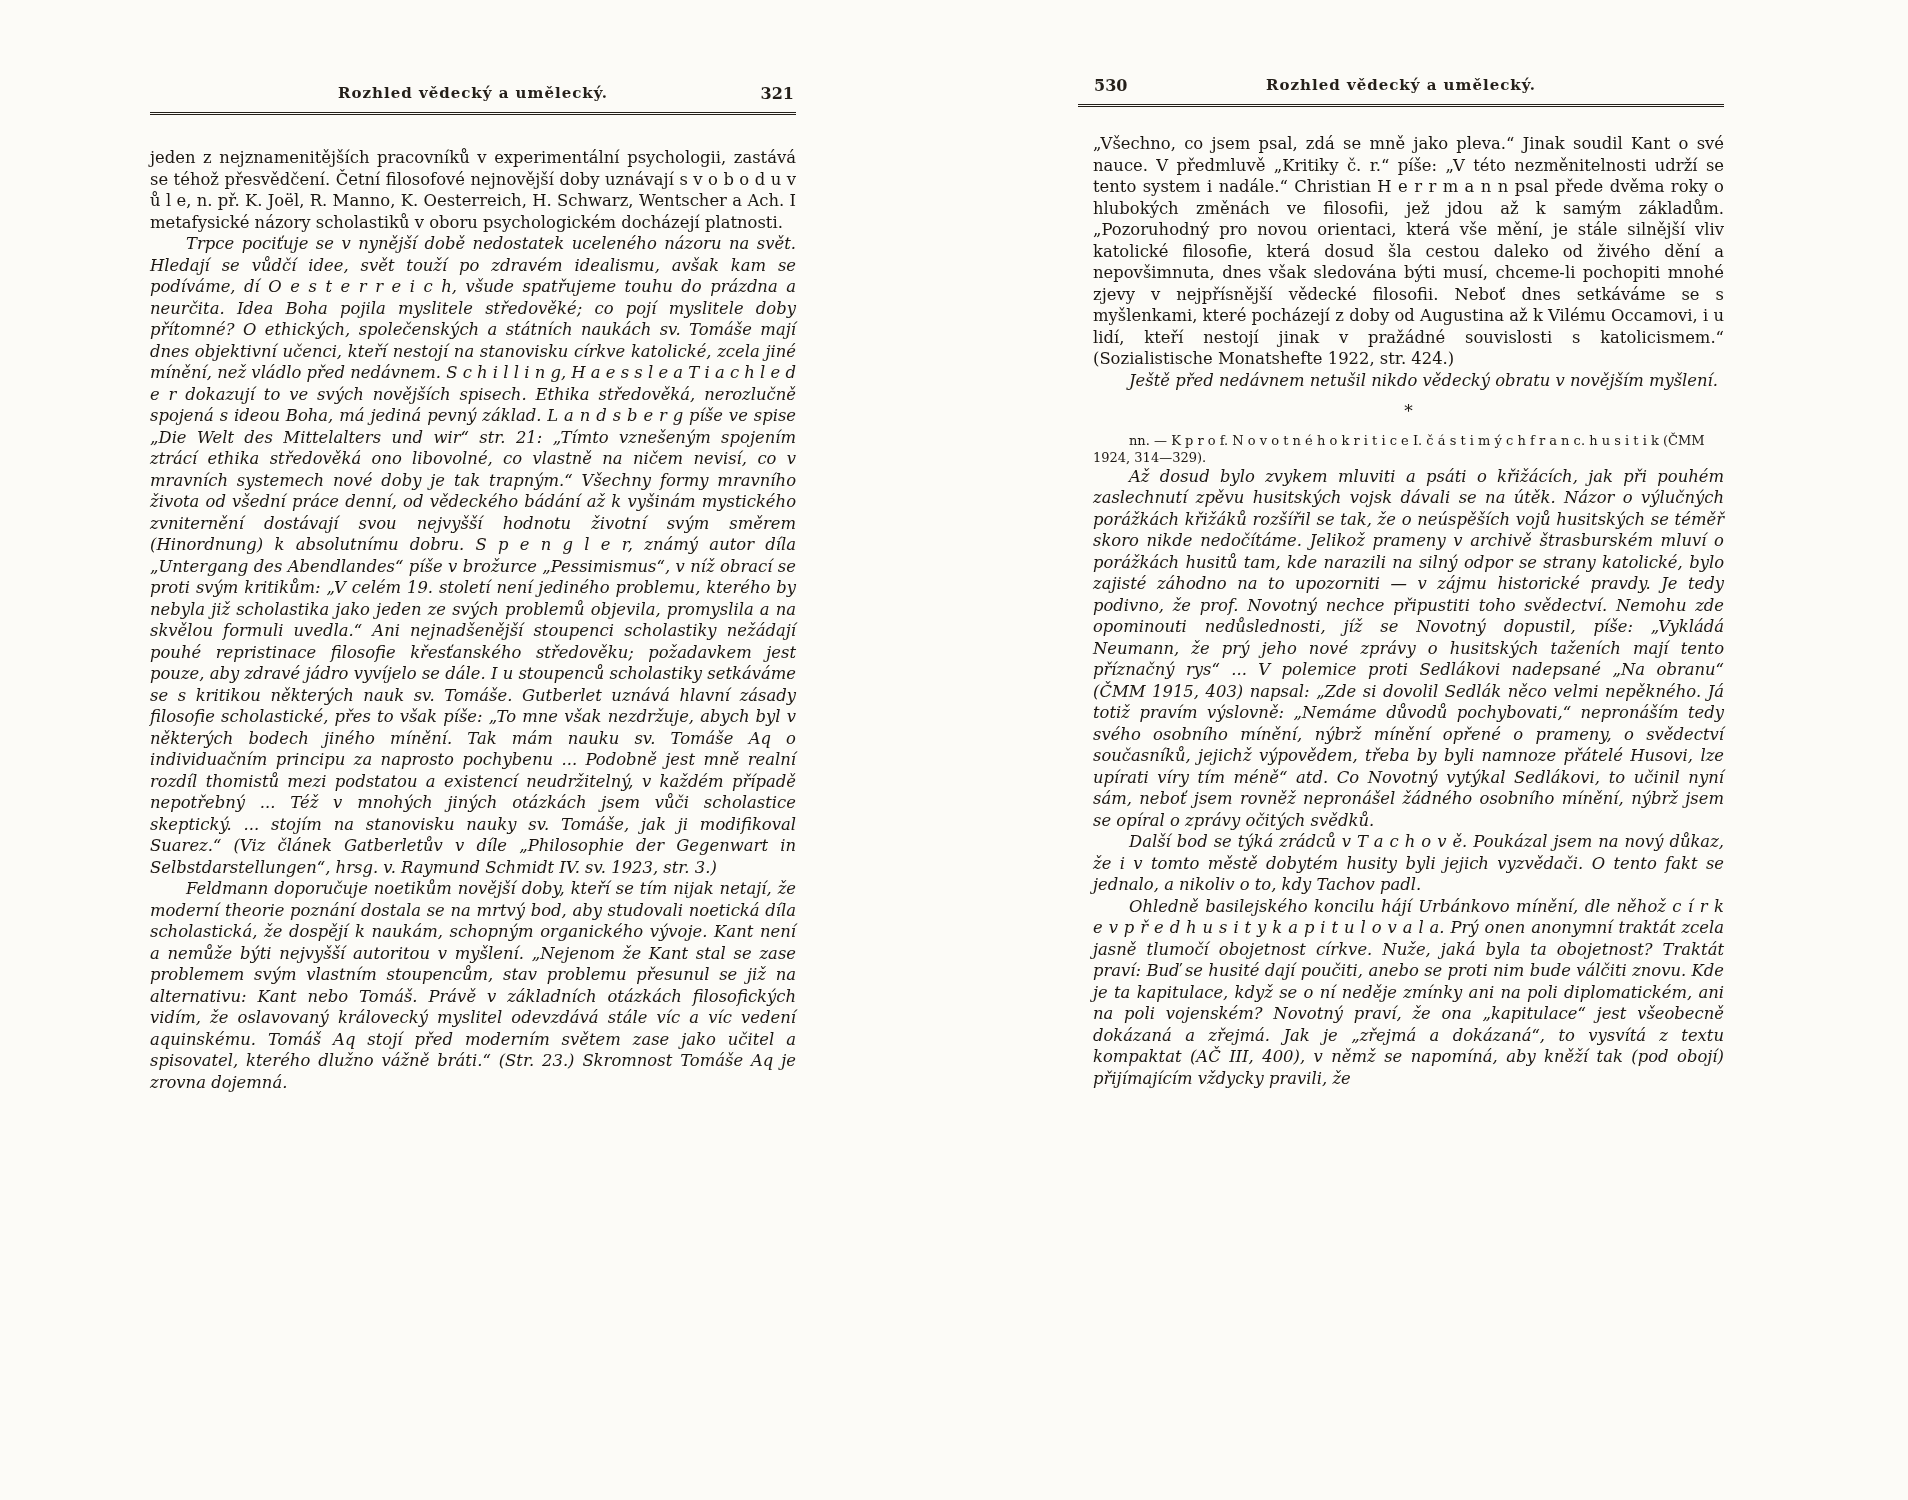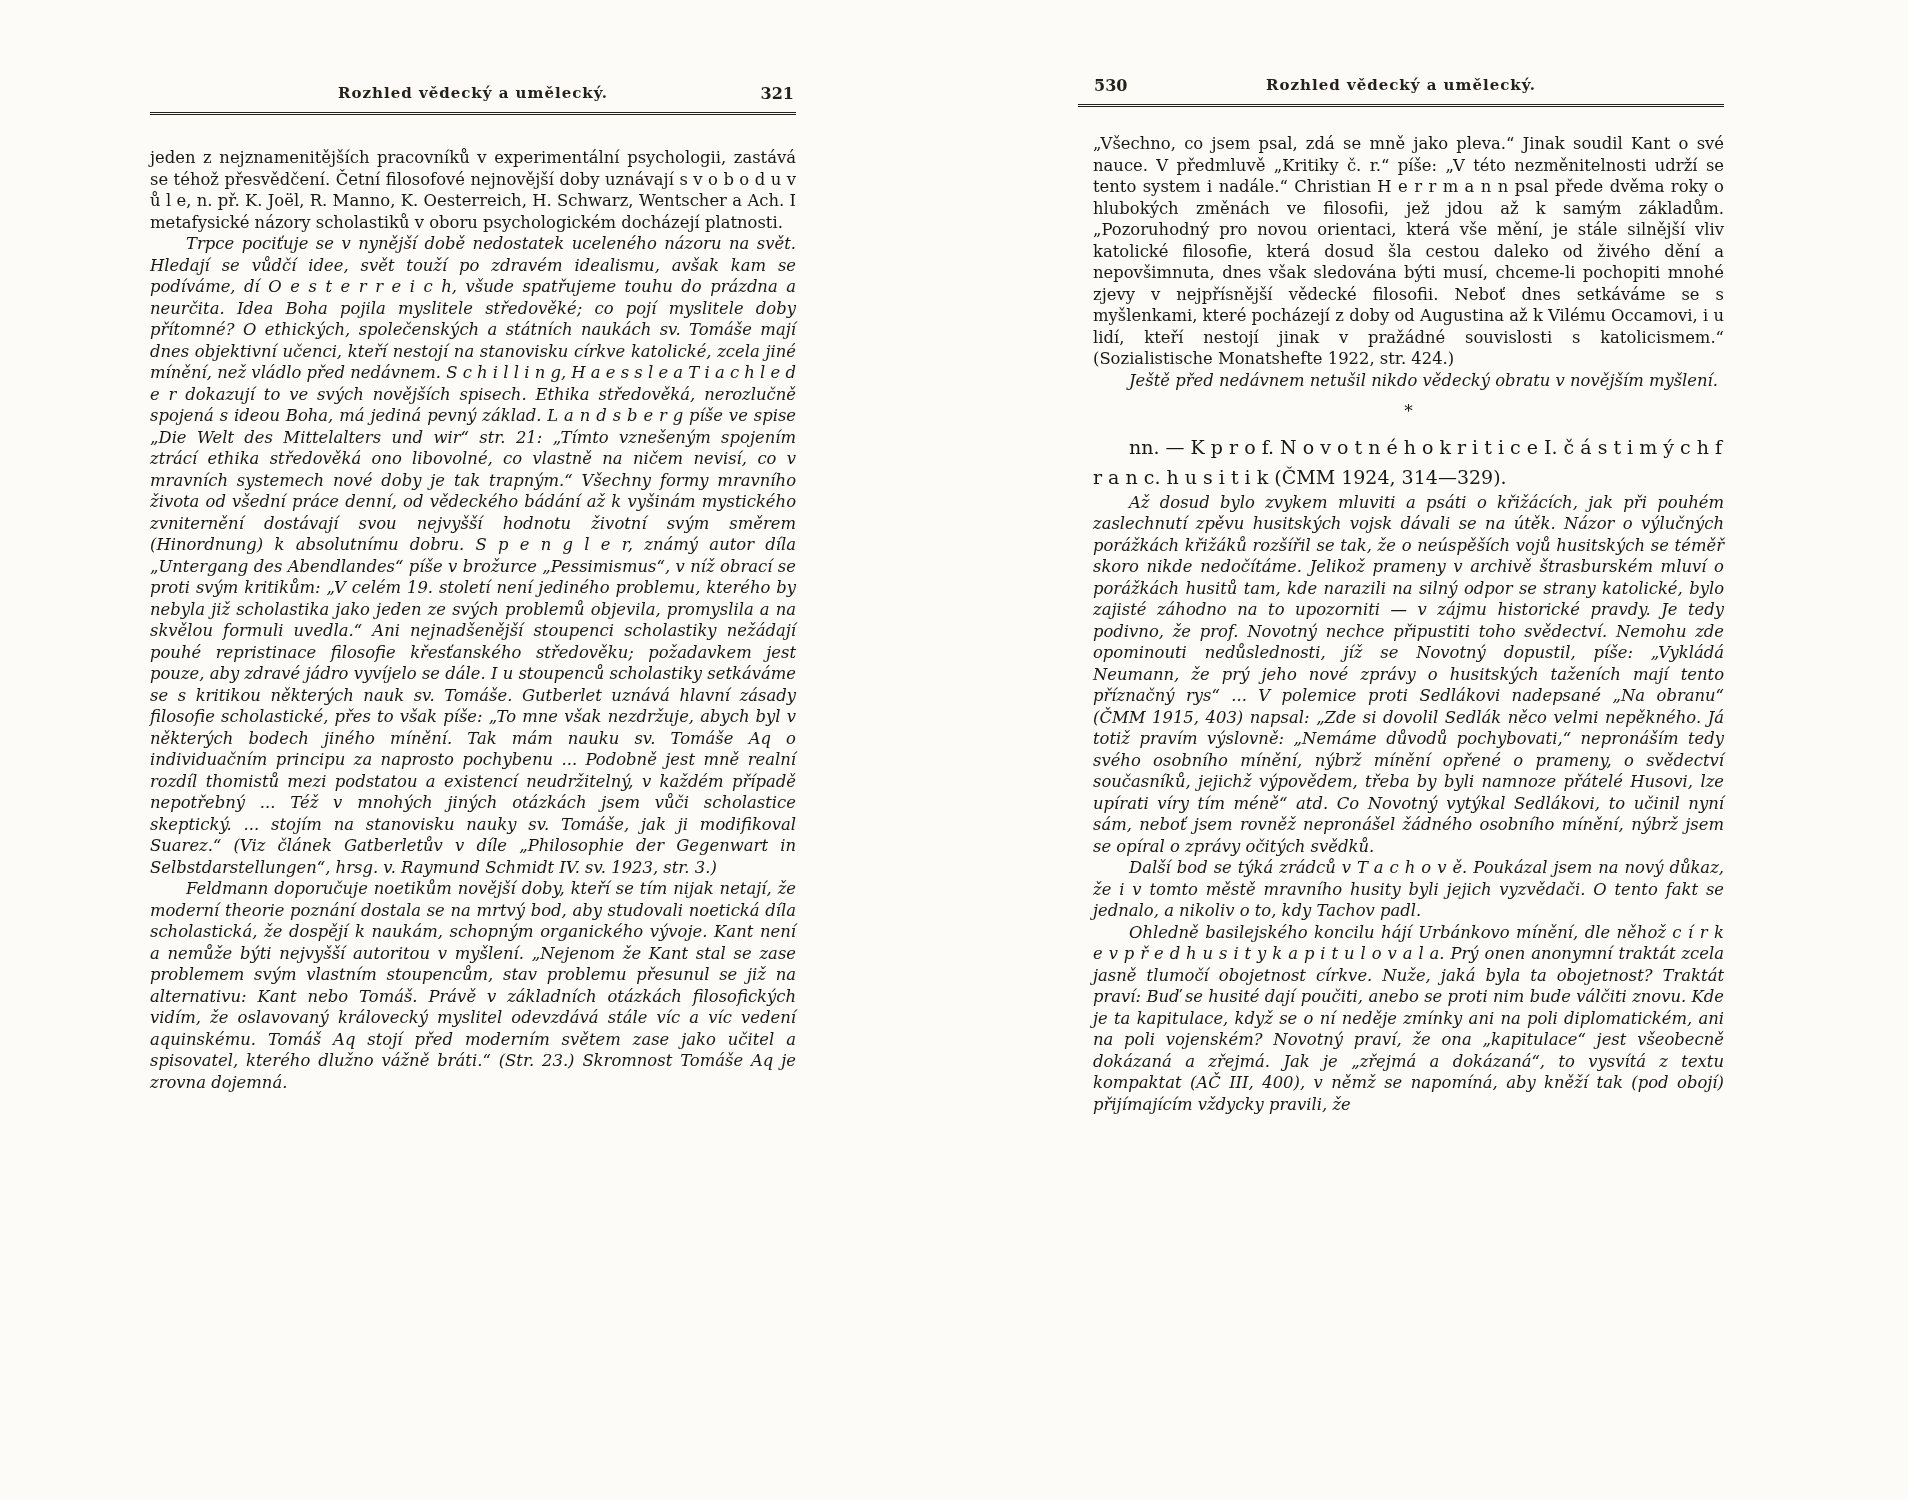--- a/index.html
+++ b/index.html
@@ -65,22 +65,22 @@
   .sep-star {
     text-align: center;
     font-size: 17px;
     line-height: 21.5px;
     margin: 10px 0 9px 0;
     color: #1b1611;
   }
 
   p.article-heading {
     margin: 0;
-    font-size: 19px;
-    line-height: 30px;
+    font-size: 13px;
+    line-height: 17px;
     text-align: left;
     text-indent: 36px;
     color: #1b1611;
   }
 </style>
 </head>
 <body>
 
 <div class="sheet">
 
@@ -100,18 +100,18 @@
     <div class="running-head">
       <span class="head-title">Rozhled vědecký a umělecký.</span>
       <span class="head-number num-left">530</span>
     </div>
     <div class="page-body">
       <p class="doc-par">„Všechno, co jsem psal, zdá se mně jako pleva.“ Jinak soudil Kant o své nauce. V předmluvě „Kritiky č. r.“ píše: „V této nezměnitelnosti udrží se tento system i nadále.“ Christian H e r r m a n n psal přede dvěma roky o hlubokých změnách ve filosofii, jež jdou až k samým základům. „Pozoruhodný pro novou orientaci, která vše mění, je stále silnější vliv katolické filosofie, která dosud šla cestou daleko od živého dění a nepovšimnuta, dnes však sledována býti musí, chceme-li pochopiti mnohé zjevy v nejpřísnější vědecké filosofii. Neboť dnes setkáváme se s myšlenkami, které pocházejí z doby od Augustina až k Vilému Occamovi, i u lidí, kteří nestojí jinak v pražádné souvislosti s katolicismem.“ (Sozialistische Monatshefte 1922, str. 424.)</p>
       <p class="doc-par indent">Ještě před nedávnem netušil nikdo vědecký obratu v novějším myšlení.</p>
       <div class="sep-star">*</div>
       <p class="article-heading">nn. — K  p r o f.  N o v o t n é h o  k r i t i c e  I.  č á s t i  m ý c h  f r a n c.  h u s i t i k (ČMM 1924, 314—329).</p>
       <p class="doc-par indent">Až dosud bylo zvykem mluviti a psáti o křižácích, jak při pouhém zaslechnutí zpěvu husitských vojsk dávali se na útěk. Názor o výlučných porážkách křižáků rozšířil se tak, že o neúspěších vojů husitských se téměř skoro nikde nedočítáme. Jelikož prameny v archivě štrasburském mluví o porážkách husitů tam, kde narazili na silný odpor se strany katolické, bylo zajisté záhodno na to upozorniti — v zájmu historické pravdy. Je tedy podivno, že prof. Novotný nechce připustiti toho svědectví. Nemohu zde opominouti nedůslednosti, jíž se Novotný dopustil, píše: „Vykládá Neumann, že prý jeho nové zprávy o husitských taženích mají tento příznačný rys“ ... V polemice proti Sedlákovi nadepsané „Na obranu“ (ČMM 1915, 403) napsal: „Zde si dovolil Sedlák něco velmi nepěkného. Já totiž pravím výslovně: „Nemáme důvodů pochybovati,“ nepronáším tedy svého osobního mínění, nýbrž mínění opřené o prameny, o svědectví současníků, jejichž výpovědem, třeba by byli namnoze přátelé Husovi, lze upírati víry tím méně“ atd. Co Novotný vytýkal Sedlákovi, to učinil nyní sám, neboť jsem rovněž nepronášel žádného osobního mínění, nýbrž jsem se opíral o zprávy očitých svědků.</p>
-      <p class="doc-par indent">Další bod se týká zrádců v T a c h o v ě. Poukázal jsem na nový důkaz, že i v tomto městě mravního husity byli jejich vyzvědači. O tento fakt se jednalo, a nikoliv o to, kdy Tachov padl.</p>
+      <p class="doc-par indent">Další bod se týká zrádců v T a c h o v ě. Poukázal jsem na nový důkaz, že i v tomto městě dobytém husity byli jejich vyzvědači. O tento fakt se jednalo, a nikoliv o to, kdy Tachov padl.</p>
       <p class="doc-par indent">Ohledně basilejského koncilu hájí Urbánkovo mínění, dle něhož c í r k e v  p ř e d  h u s i t y  k a p i t u l o v a l a. Prý onen anonymní traktát zcela jasně tlumočí obojetnost církve. Nuže, jaká byla ta obojetnost? Traktát praví: Buď se husité dají poučiti, anebo se proti nim bude válčiti znovu. Kde je ta kapitulace, když se o ní neděje zmínky ani na poli diplomatickém, ani na poli vojenském? Novotný praví, že ona „kapitulace“ jest všeobecně dokázaná a zřejmá. Jak je „zřejmá a dokázaná“, to vysvítá z textu kompaktat (AČ III, 400), v němž se napomíná, aby kněží tak (pod obojí) přijímajícím vždycky pravili, že</p>
     </div>
   </div>
 
 </div>
 
 </body></html>

